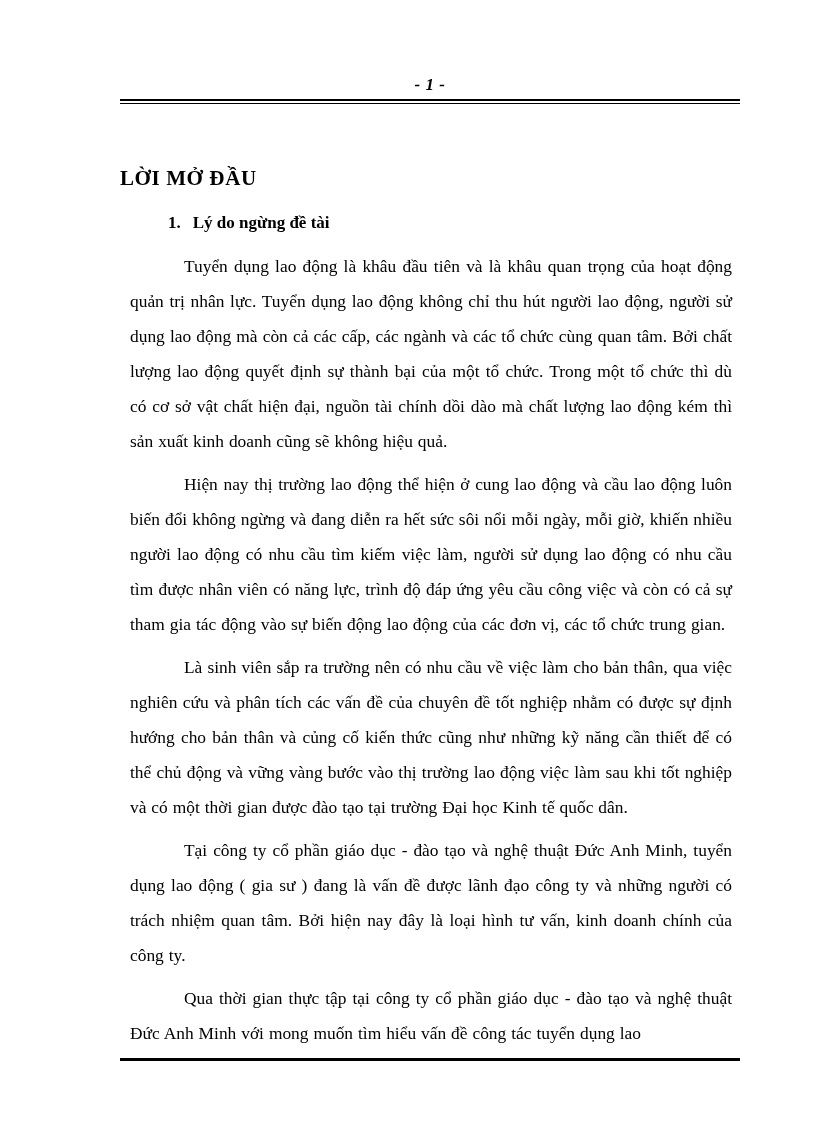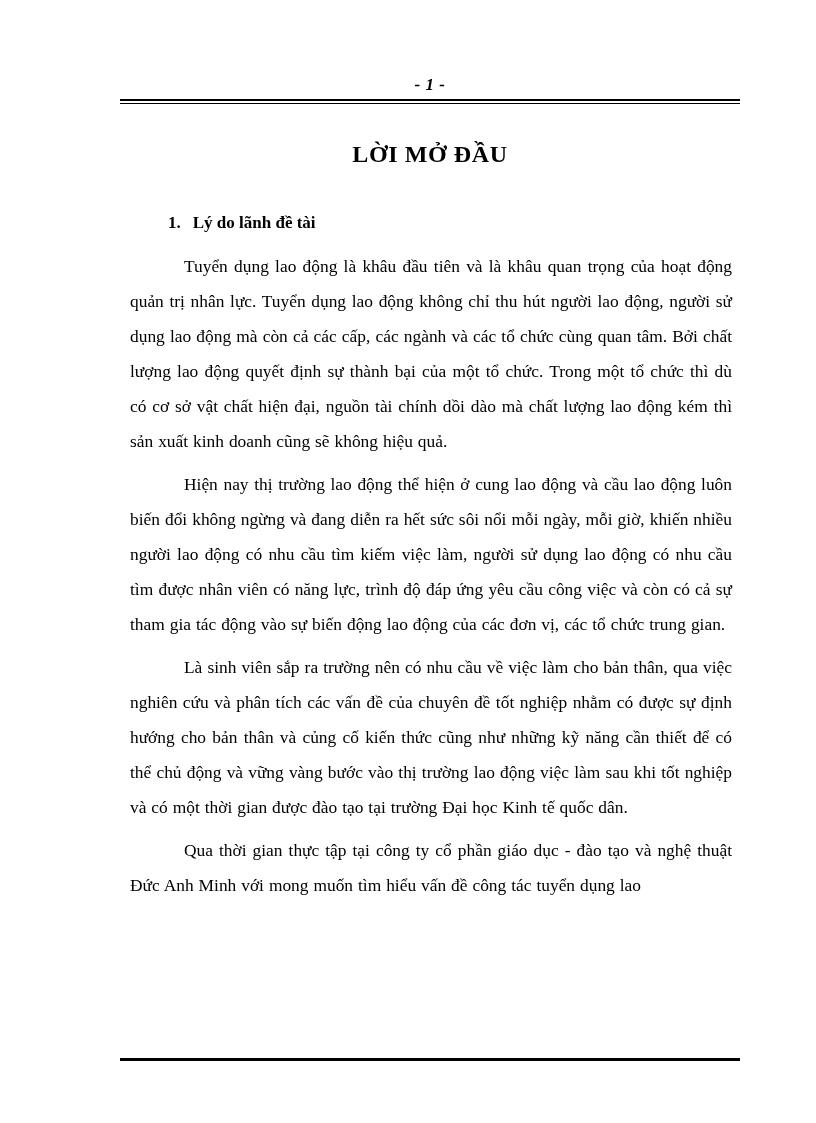--- a/index.html
+++ b/index.html
@@ -46,25 +46,24 @@
     height: 5px;
     border-top: 2.6px solid #000;
     border-bottom: 1.2px solid #000;
     box-sizing: border-box;
   }
 
   
   .doc-title {
     position: absolute;
     left: 120px;
-    top: 140px;
+    top: 164px;
     width: 620px;
-    text-align: center;
     font-weight: bold;
-    font-size: 24px;
+    font-size: 21px;
     line-height: 28px;
     letter-spacing: 0.6px;
   }
 
   
   .content {
     position: absolute;
     left: 122px;
     top: 211px;
     width: 618px;
@@ -112,25 +111,26 @@
     <div class="page-number">- 1 -</div>
     <div class="header-rule"></div>
   </div>
 
   <div class="doc-title">LỜI MỞ ĐẦU</div>
 
   <div class="content">
 
     <div class="section-heading">
       <span class="num">1.</span>
-      <span>Lý do lãnh đề tài</span>
+      <span>Lý do ngừng đề tài</span>
     </div>
 
     <p class="para">Tuyển dụng lao động là khâu đầu tiên và là khâu quan trọng của hoạt động quản trị nhân lực. Tuyển dụng lao động không chỉ thu hút người lao động, người sử dụng lao động mà còn cả các cấp, các ngành và các tổ chức cùng quan tâm. Bởi chất lượng lao động quyết định sự thành bại của một tổ chức. Trong một tổ chức thì dù có cơ sở vật chất hiện đại, nguồn tài chính dồi dào mà chất lượng lao động kém thì sản xuất kinh doanh cũng sẽ không hiệu quả.</p>
     <p class="para">Hiện nay thị trường lao động thể hiện ở cung lao động và cầu lao động luôn biến đổi không ngừng và đang diễn ra hết sức sôi nổi mỗi ngày, mỗi giờ, khiến nhiều người lao động có nhu cầu tìm kiếm việc làm, người sử dụng lao động có nhu cầu tìm được nhân viên có năng lực, trình độ đáp ứng yêu cầu công việc và còn có cả sự tham gia tác động vào sự biến động lao động của các đơn vị, các tổ chức trung gian.</p>
     <p class="para">Là sinh viên sắp ra trường nên có nhu cầu về việc làm cho bản thân, qua việc nghiên cứu và phân tích các vấn đề của chuyên đề tốt nghiệp nhằm có được sự định hướng cho bản thân và củng cố kiến thức cũng như những kỹ năng cần thiết để có thể chủ động và vững vàng bước vào thị trường lao động việc làm sau khi tốt nghiệp và có một thời gian được đào tạo tại trường Đại học Kinh tế quốc dân.</p>
+    <p class="para">Tại công ty cổ phần giáo dục - đào tạo và nghệ thuật Đức Anh Minh, tuyển dụng lao động ( gia sư ) đang là vấn đề được lãnh đạo công ty và những người có trách nhiệm quan tâm. Bởi hiện nay đây là loại hình tư vấn, kinh doanh chính của công ty.</p>
     <p class="para">Qua thời gian thực tập tại công ty cổ phần giáo dục - đào tạo và nghệ thuật Đức Anh Minh với mong muốn tìm hiểu vấn đề công tác tuyển dụng lao</p>
 
   </div>
 
   <div class="footer-rule"></div>
 
 </div>
 
 </body></html>

